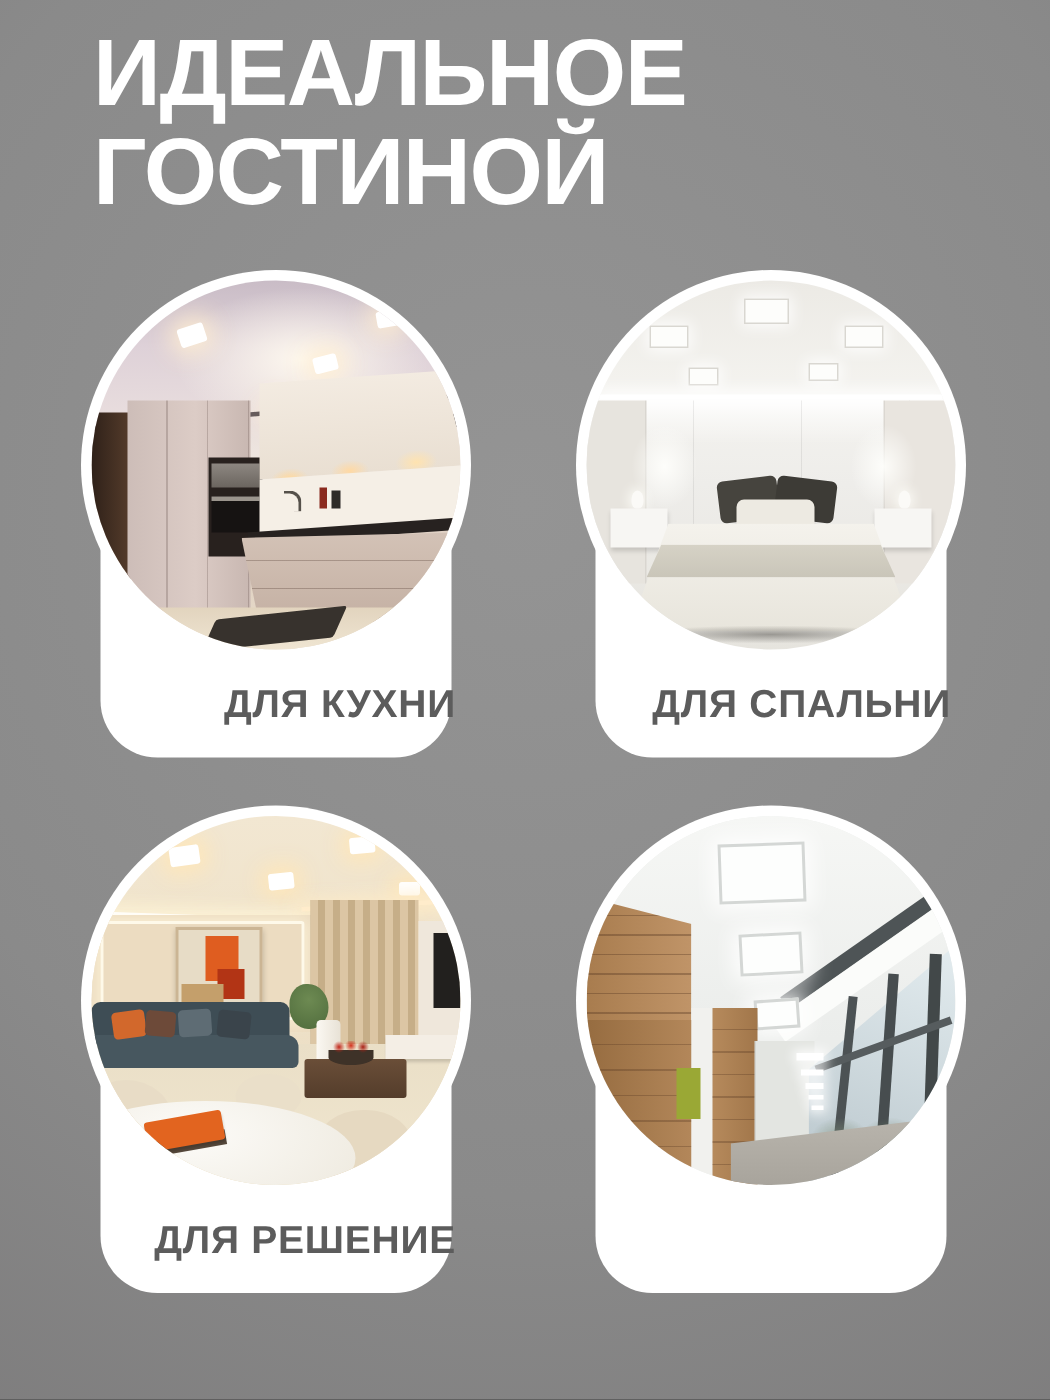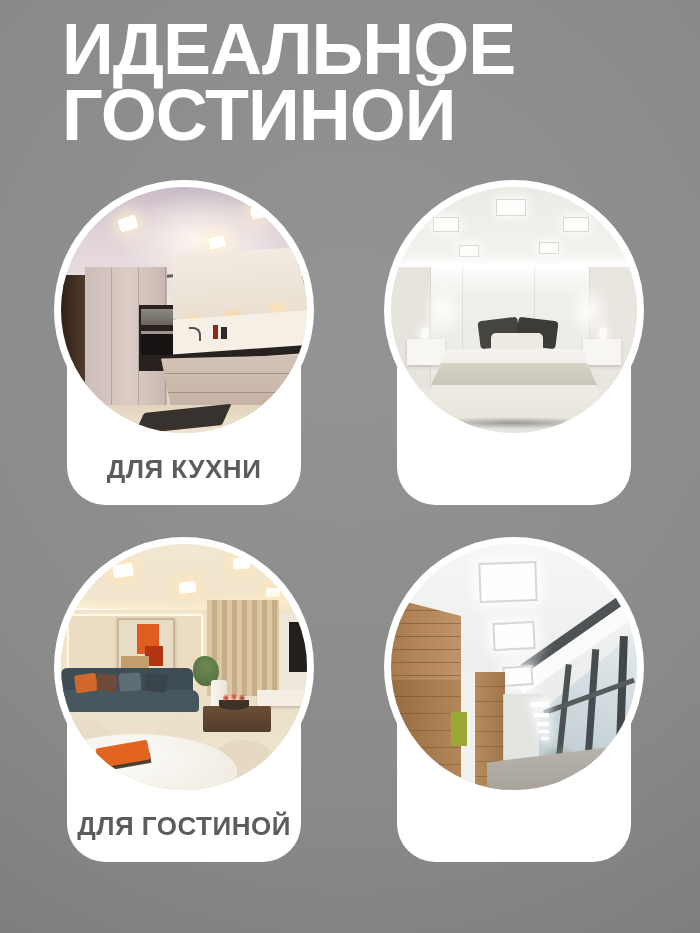--- a/index.html
+++ b/index.html
@@ -5,40 +5,40 @@
   * { margin:0; padding:0; box-sizing:border-box; }
   html,body { background:#555; }
   .page {
     position:relative; width:700px; height:933px; overflow:hidden;
     font-family:"Liberation Sans","DejaVu Sans",sans-serif;
     background:radial-gradient(140% 110% at 50% 36%, var(--bg-center,#949494) 0%, #8a8a8a 45%, var(--bg-edge,#706e6f) 100%);
   }
   .title {
     position:absolute; left:62px; top:16px;
     color:var(--title-text,#ffffff); font-weight:700;
-    font-size:72px; line-height:66px; letter-spacing:-1px;
+    font-size:63px; line-height:66px; letter-spacing:-1px;
   }
   .title span { display:block; }
 
   .card { position:absolute; width:260px; height:325px; }
   .card-bg {
     position:absolute; left:13px; right:13px; top:128px; bottom:0;
     background:var(--card-bg,#ffffff); border-radius:38px;
   }
   .circle {
     position:absolute; left:0; top:0; width:260px; height:260px;
     border-radius:50%; background:#ffffff;
   }
   .photo {
     position:absolute; left:7px; top:7px; width:246px; height:246px;
     border-radius:50%; overflow:hidden;
   }
   .photo > div { position:absolute; }
   .card-label {
-    position:absolute; left:10px; right:10px; bottom:20px; text-align:center;
+    position:absolute; left:10px; right:10px; bottom:20px; text-align:right;
     font-size:26px; font-weight:700; letter-spacing:.5px;
     color:var(--label-text,#5c5c5c); white-space:nowrap;
   }
 
   
   .ph-kitchen { background:linear-gradient(180deg,#c9bcc6 0%,#ded1d8 18%,#e9dede 38%,#efe7df 50%,#decfc2 70%,#e8dbc8 100%); }
   .k-glow  { left:55px; top:5px; width:170px; height:95px; background:radial-gradient(closest-side,rgba(255,250,240,.95),rgba(255,250,240,0)); }
   .k-light { background:#fff; box-shadow:0 0 16px 5px rgba(255,238,210,.95); border-radius:2px; }
   .k-l1 { left:58px;  top:30px; width:18px; height:13px; transform:rotate(-18deg); }
   .k-l2 { left:148px; top:50px; width:16px; height:11px; transform:rotate(-14deg); }
@@ -250,20 +250,21 @@
         <div class="b-ns b-ns-l"></div>
         <div class="b-ns b-ns-r"></div>
         <div class="b-pil1"></div>
         <div class="b-pil2"></div>
         <div class="b-pil3"></div>
         <div class="b-bed"></div>
         <div class="b-blanket"></div>
         <div class="b-shadow"></div>
       </div>
     </div>
+    <div class="card-label">ДЛЯ СПАЛЬНИ</div>
   </div>
 
   <div class="card" style="left:54px;top:537px">
     <div class="card-bg"></div>
     <div class="circle">
       <div class="photo ph-living">
         <div class="l-light l-li1"></div>
         <div class="l-light l-li2"></div>
         <div class="l-light l-li3"></div>
         <div class="l-light l-li4"></div>
@@ -292,21 +293,21 @@
         <div class="l-bowl"></div>
         <div class="l-fruit"></div>
         <div class="l-chair-l"></div>
         <div class="l-chair-b"></div>
         <div class="l-chair-r"></div>
         <div class="l-dtable"></div>
         <div class="l-book"></div>
         <div class="l-folder"></div>
       </div>
     </div>
-    <div class="card-label">ДЛЯ ГОСТИНОЙ</div>
+    <div class="card-label">ДЛЯ РЕШЕНИЕ</div>
   </div>
 
   <div class="card" style="left:384px;top:537px">
     <div class="card-bg"></div>
     <div class="circle">
       <div class="photo ph-office">
         <div class="o-ceil"></div>
         <div class="o-beam"></div>
         <div class="o-fascia"></div>
         <div class="o-panel o-pn1"></div>

